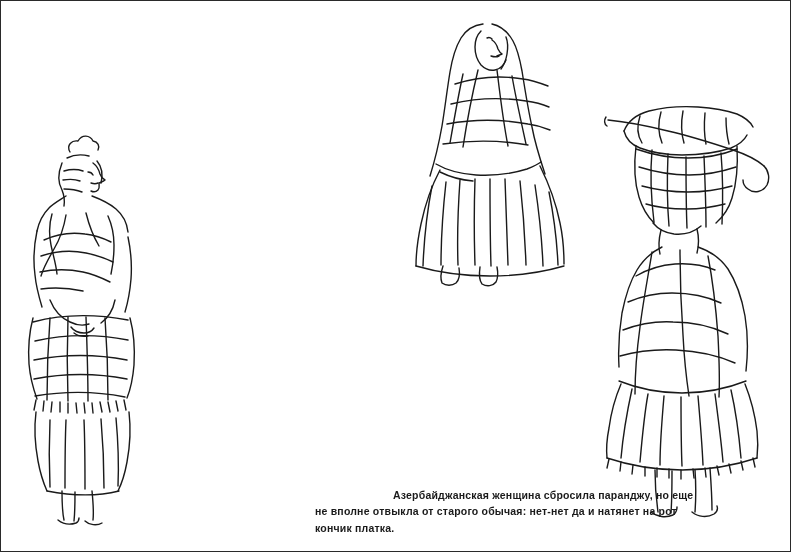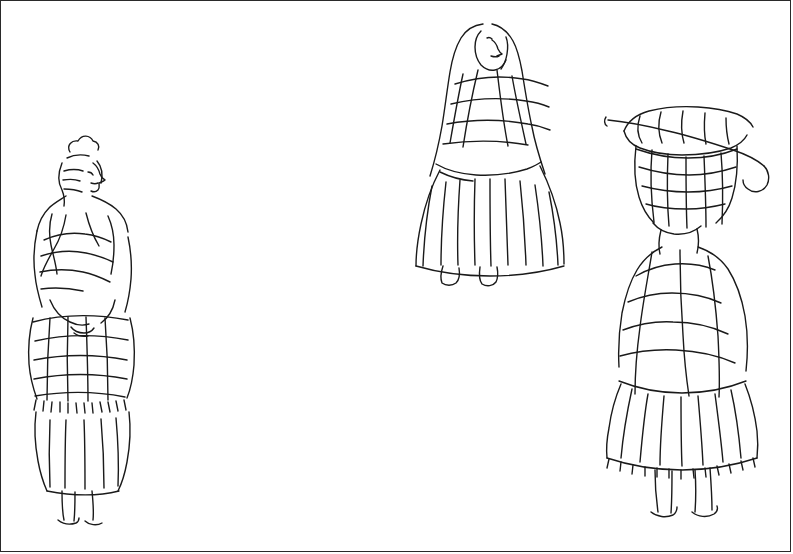--- a/index.html
+++ b/index.html
@@ -224,14 +224,19 @@
         <path d="M655 470 c0 14 1 28 3 42"></path>
         <path d="M672 471 c0 14 0 28 -1 42"></path>
         <path d="M695 470 c1 14 1 28 0 42"></path>
         <path d="M710 468 c1 14 2 28 2 42"></path>
         <path d="M651 512 c6 5 15 6 22 3 c3 -2 4 -5 4 -8"></path>
         <path d="M692 512 c6 5 15 6 22 2 c3 -2 4 -5 3 -8"></path>
       </g>
     </g>
   </svg>
 
+  <div class="caption">
+    <span class="line1">Азербайджанская женщина сбросила паранджу, но еще</span>
+    <span class="line2">не вполне отвыкла от старого обычая: нет-нет да и натянет на рот</span>
+    <span class="line3">кончик платка.</span>
+  </div>
 
 </div>
 
 </body></html>

